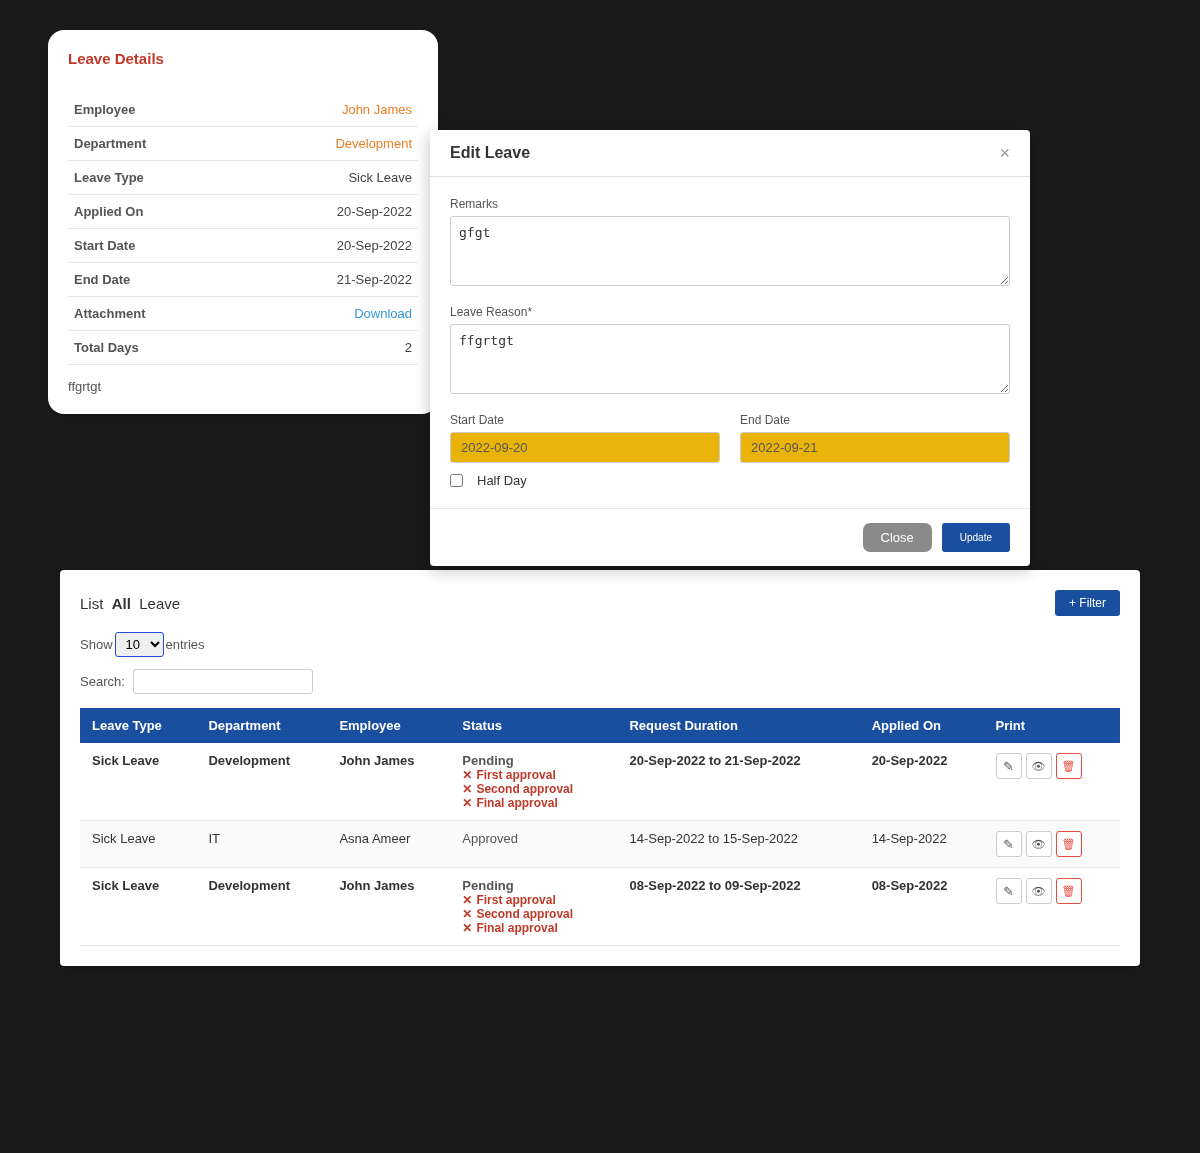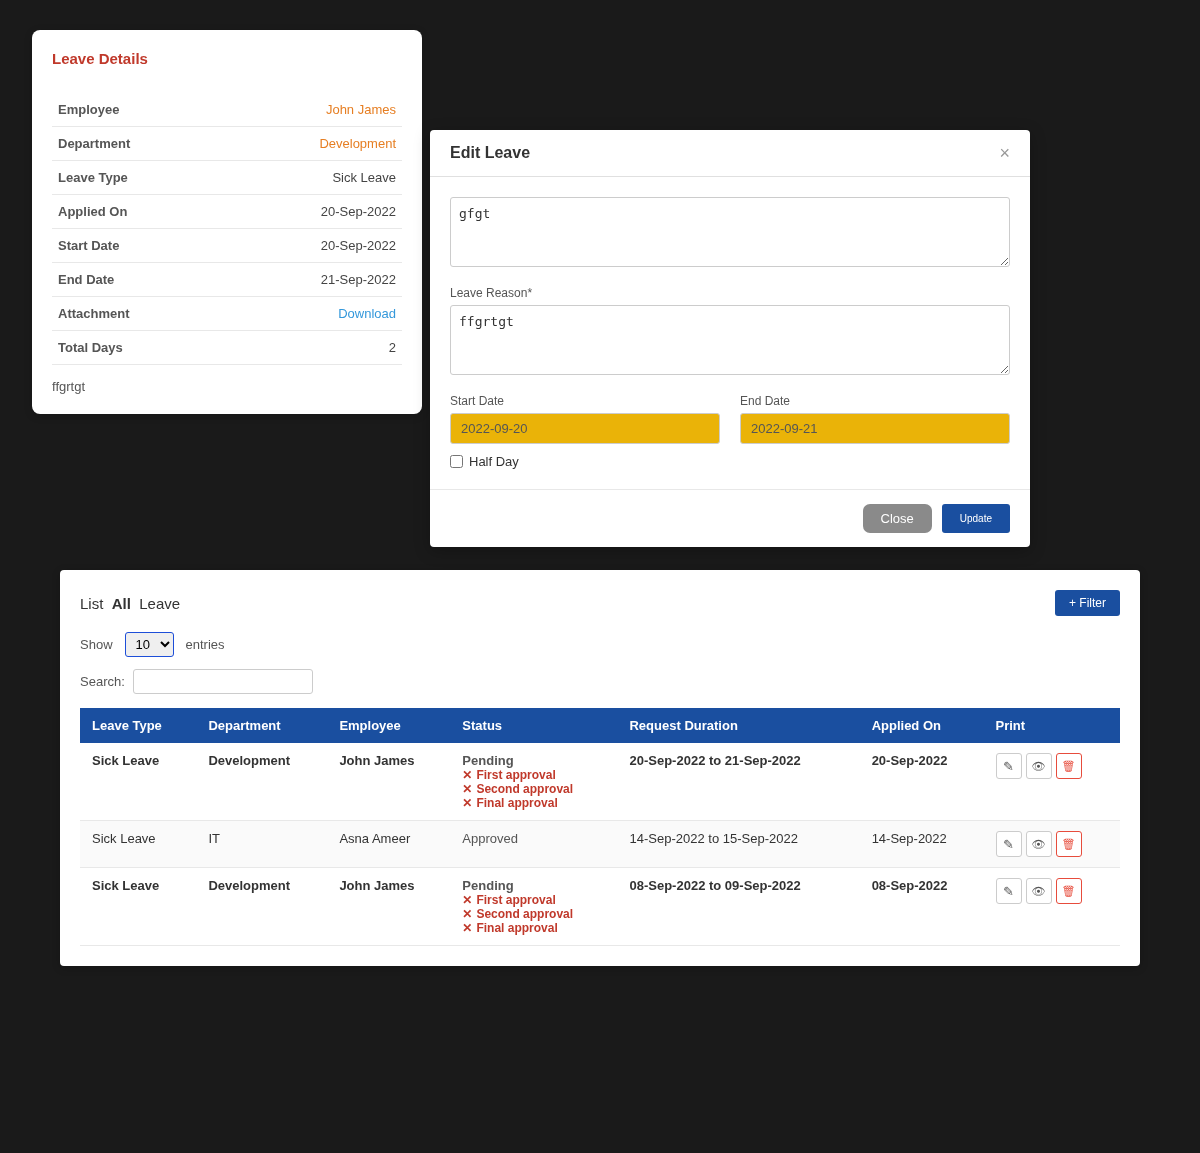--- a/index.html
+++ b/index.html
@@ -10,24 +10,24 @@
       width: 1200px;
       min-height: 1153px;
       position: relative;
       overflow: hidden;
     }
 
     
     .leave-details-card {
       position: absolute;
       top: 30px;
-      left: 32px;
+      left: 48px;
       width: 390px;
       background: #fff;
-      border-radius: 8px;
+      border-radius: 16px;
       box-shadow: 0 2px 8px rgba(0,0,0,0.15);
       padding: 20px;
       z-index: 2;
     }
     .leave-details-title {
       color: #c0392b;
       font-size: 15px;
       font-weight: bold;
       margin-bottom: 18px;
       padding-bottom: 8px;
@@ -123,21 +123,21 @@
       border: 1px solid #ccc;
       border-radius: 3px;
       padding: 7px 10px;
       font-size: 13px;
       background: #eab308;
       color: #555;
     }
     .form-check {
       display: flex;
       align-items: center;
-      gap: 6px;
+      gap: 14px;
       margin-top: 10px;
       font-size: 13px;
       color: #333;
     }
     .modal-footer {
       display: flex;
       justify-content: flex-end;
       gap: 10px;
       padding: 14px 20px;
       border-top: 1px solid #e8e8e8;
@@ -192,21 +192,21 @@
       color: #fff;
       border: none;
       padding: 6px 14px;
       border-radius: 3px;
       cursor: pointer;
       font-size: 12px;
     }
     .entries-row {
       display: flex;
       align-items: center;
-      gap: 12px;
+      gap: 2px;
       margin-bottom: 12px;
       font-size: 13px;
       color: #555;
     }
     .entries-select {
       border: 1px solid #1d4ed8;
       border-radius: 3px;
       padding: 3px 6px;
       font-size: 13px;
     }
@@ -357,20 +357,21 @@
   <div class="details-remarks">ffgrtgt</div>
 </div>
 
 <div class="modal-overlay">
   <div class="modal-header">
     <span class="modal-title">Edit Leave</span>
     <button class="modal-close">×</button>
   </div>
   <div class="modal-body">
     <div class="form-group">
+      <label class="form-label">Remarks</label>
       <textarea class="form-textarea" style="">gfgt</textarea>
     </div>
     <div class="form-group">
       <label class="form-label">Leave Reason*</label>
       <textarea class="form-textarea" style="">ffgrtgt</textarea>
     </div>
     <div class="form-row">
       <div class="form-col">
         <label class="form-label">Start Date</label>
         <input class="form-input" type="text" value="2022-09-20" style="">

